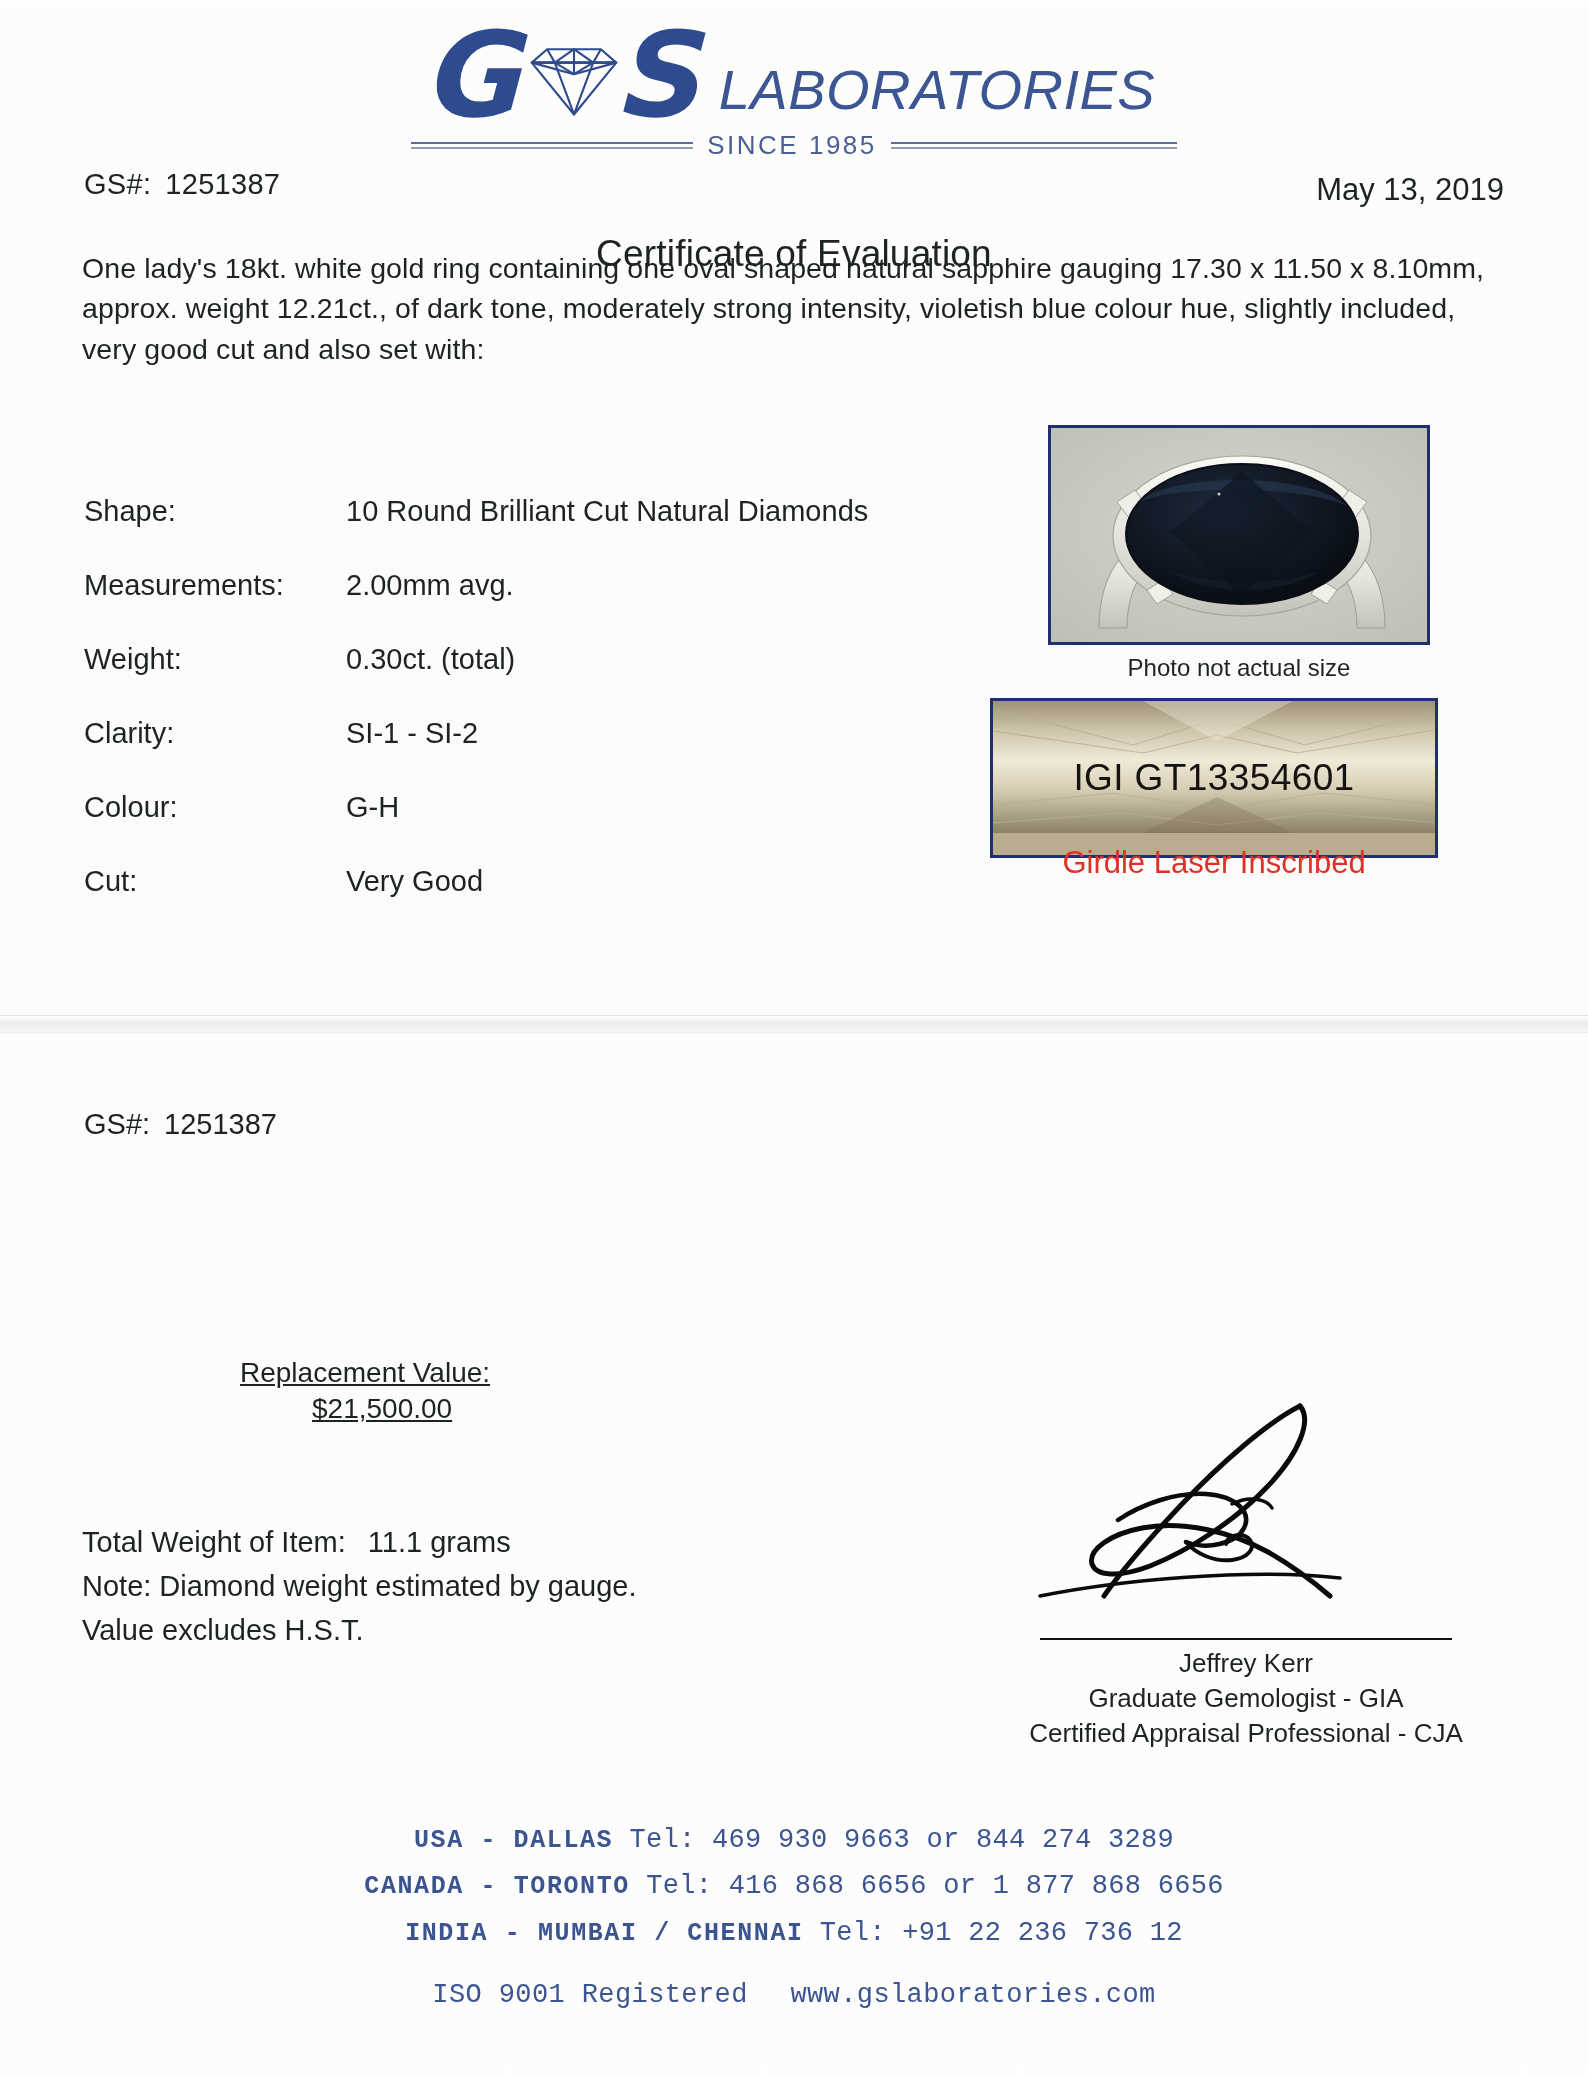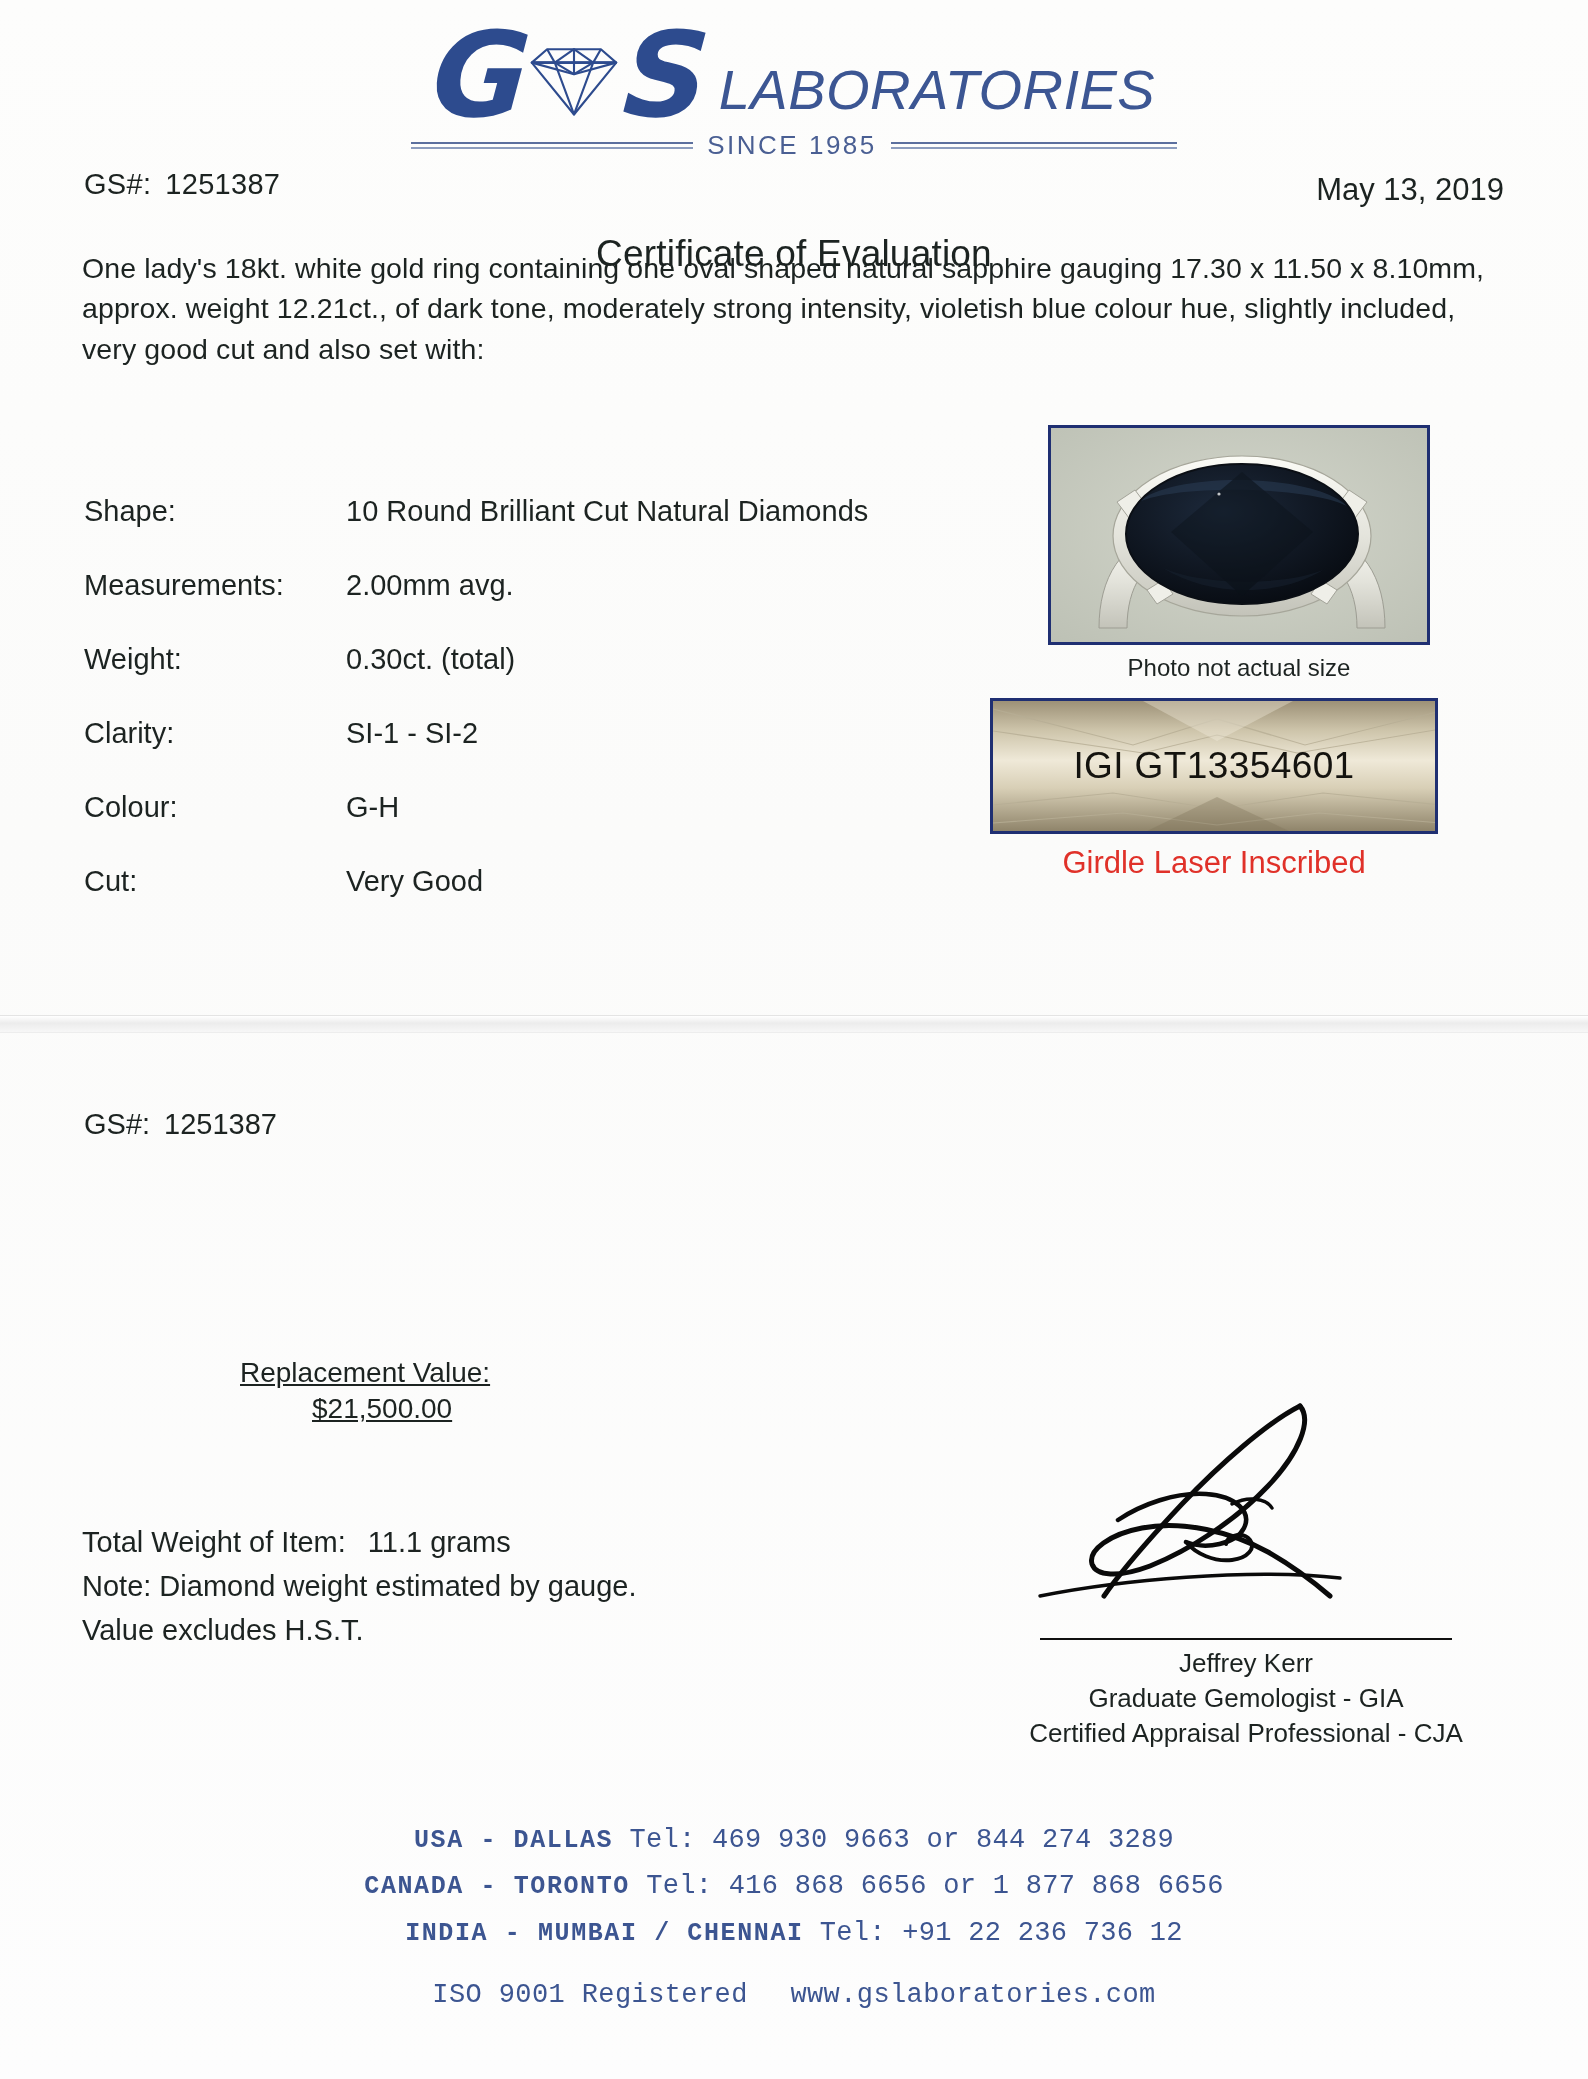--- a/index.html
+++ b/index.html
@@ -173,21 +173,21 @@
     position: absolute;
     left: 1048px; top: 654px;
     width: 382px;
     text-align: center;
     font-size: 24px;
     color: #1c2321;
   }
   .laser-frame {
     position: absolute;
     left: 990px; top: 698px;
-    width: 448px; height: 136px;
+    width: 448px; height: 160px;
     border: 3px solid #1f2f72;
     box-sizing: border-box;
     overflow: hidden;
     background: #b9ad8e;
   }
   .laser-text {
     position: absolute;
     left: 0; top: 0;
     width: 100%; height: 100%;
     display: flex;

